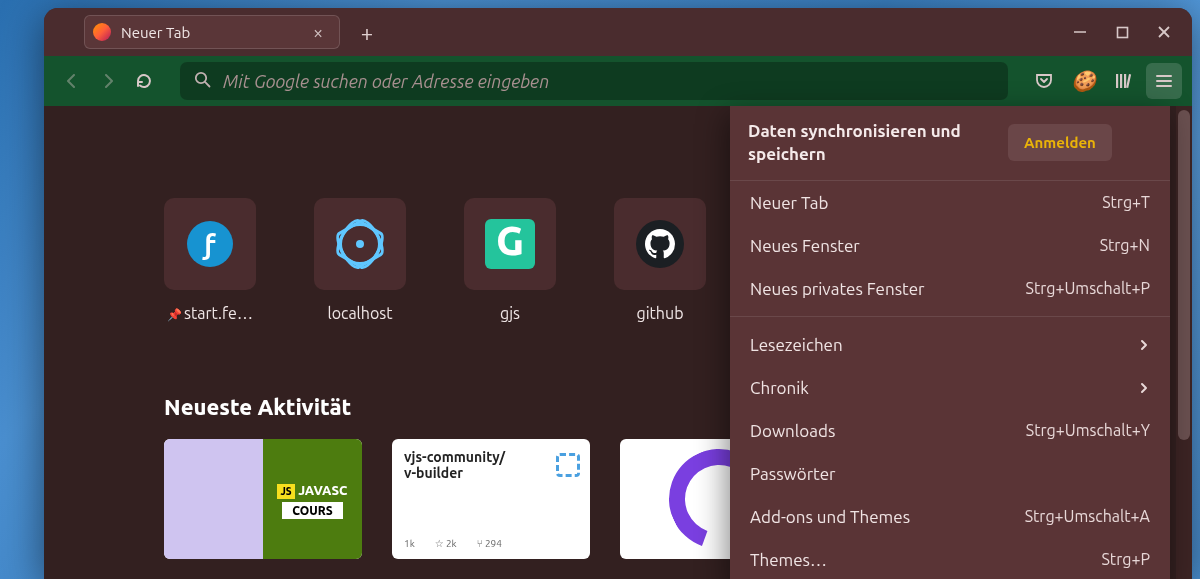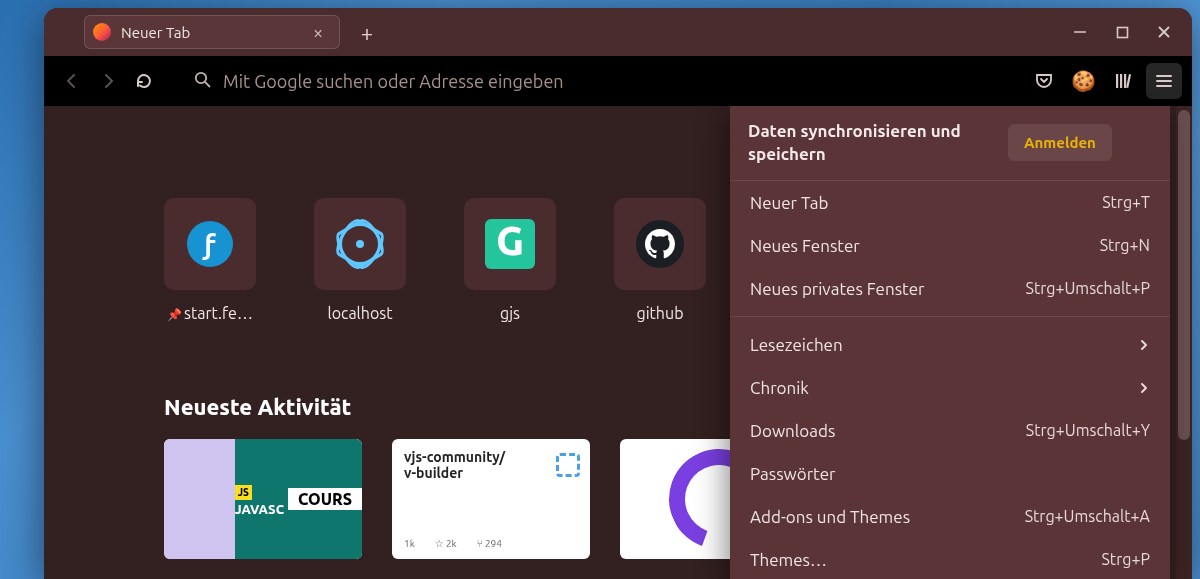--- a/index.html
+++ b/index.html
@@ -45,21 +45,21 @@
     }
     .window-controls {
       margin-left: auto; display: flex; gap: 26px; padding-right: 12px;
       color: #d8c8c8;
     }
     .win-ctrl { width: 16px; height: 16px; display: flex; align-items: center; justify-content: center; cursor: pointer; }
 
     
     .toolbar {
       height: 50px; display: flex; align-items: center;
-      background: #000000; padding: 0 10px; 
+      background: #14532d; padding: 0 10px;  font-style: italic;
     }
     .tb-btn {
       width: 36px; height: 36px; display: flex; align-items: center; justify-content: center;
       color: #d8c8c8; border-radius: 6px; cursor: pointer;
     }
     .tb-btn.active { background: rgba(255,255,255,0.15); }
     .tb-btn.dim { opacity: 0.4; }
     .urlbar {
       flex: 1; height: 38px; background: rgba(0,0,0,0.28);
       border-radius: 7px; display: flex; align-items: center;
@@ -136,24 +136,24 @@
     .sc-react .ring { position: absolute; inset: 6px; border: 3px solid #5fc7ff; border-radius: 50%; }
     .sc-react .r2 { transform: rotate(60deg); border-radius: 50% / 20%; }
     .sc-react .r3 { transform: rotate(-60deg); border-radius: 50% / 20%; }
     .sc-react .dot { position: absolute; top: 50%; left: 50%; width: 8px; height: 8px; margin: -4px; background: #5fc7ff; border-radius: 50%; }
     .sc-g { width: 50px; height: 50px; background: #24c49c; border-radius: 6px; display: flex; align-items: flex-start; justify-content: center; color: #fff; font-size: 40px; font-weight: 800; line-height: 1; padding-top: 2px;}
     .sc-gh { width: 48px; height: 48px; border-radius: 50%; background: #1b1f23; display: flex; align-items: center; justify-content: center; }
     .sc-gh svg { width: 30px; height: 30px; fill: #fff; }
 
     
     .hl1-left { flex: 1; background: #cfc4f0; }
-    .hl1-right { flex: 1; background: #0f766e; display: flex; flex-direction: row; align-items: center; justify-content: center; gap: 4px; }
+    .hl1-right { flex: 1; background: #4d7c0f; display: flex; flex-direction: column; align-items: center; justify-content: center; gap: 4px; }
     .js-badge { background: #f7df1e; color: #000; font-size: 10px; padding: 2px 3px; font-weight: 800; }
     .hl1-text { color: #fff; font-size: 13px; font-weight: 800; }
-    .hl1-course { background: #fff; color: #000; font-size: 16px; font-weight: 800; padding: 2px 10px; }
+    .hl1-course { background: #fff; color: #000; font-size: 12px; font-weight: 800; padding: 2px 10px; }
 
     .hl2 { flex-direction: column; align-items: flex-start; padding: 10px 12px; font-size: 11px; color: #333; }
     .hl2 .title { font-size: 14px; font-weight: 600; color: #222; }
     .hl2 .stats { margin-top: auto; font-size: 10px; color: #666; display:flex; gap:20px;}
     .hl2-icon { position: absolute; right: 10px; top: 14px; width: 24px; height: 24px; border: 3px dashed #4aa0e0; border-radius: 4px;}
 
     .hl3 { align-items: center; justify-content: center; }
     .hl3 .ring { width: 100px; height: 100px; border-radius: 50%; border: 16px solid #7a3fe0; border-bottom-color: transparent; transform: rotate(-25deg);}
   </style>
 </head>

